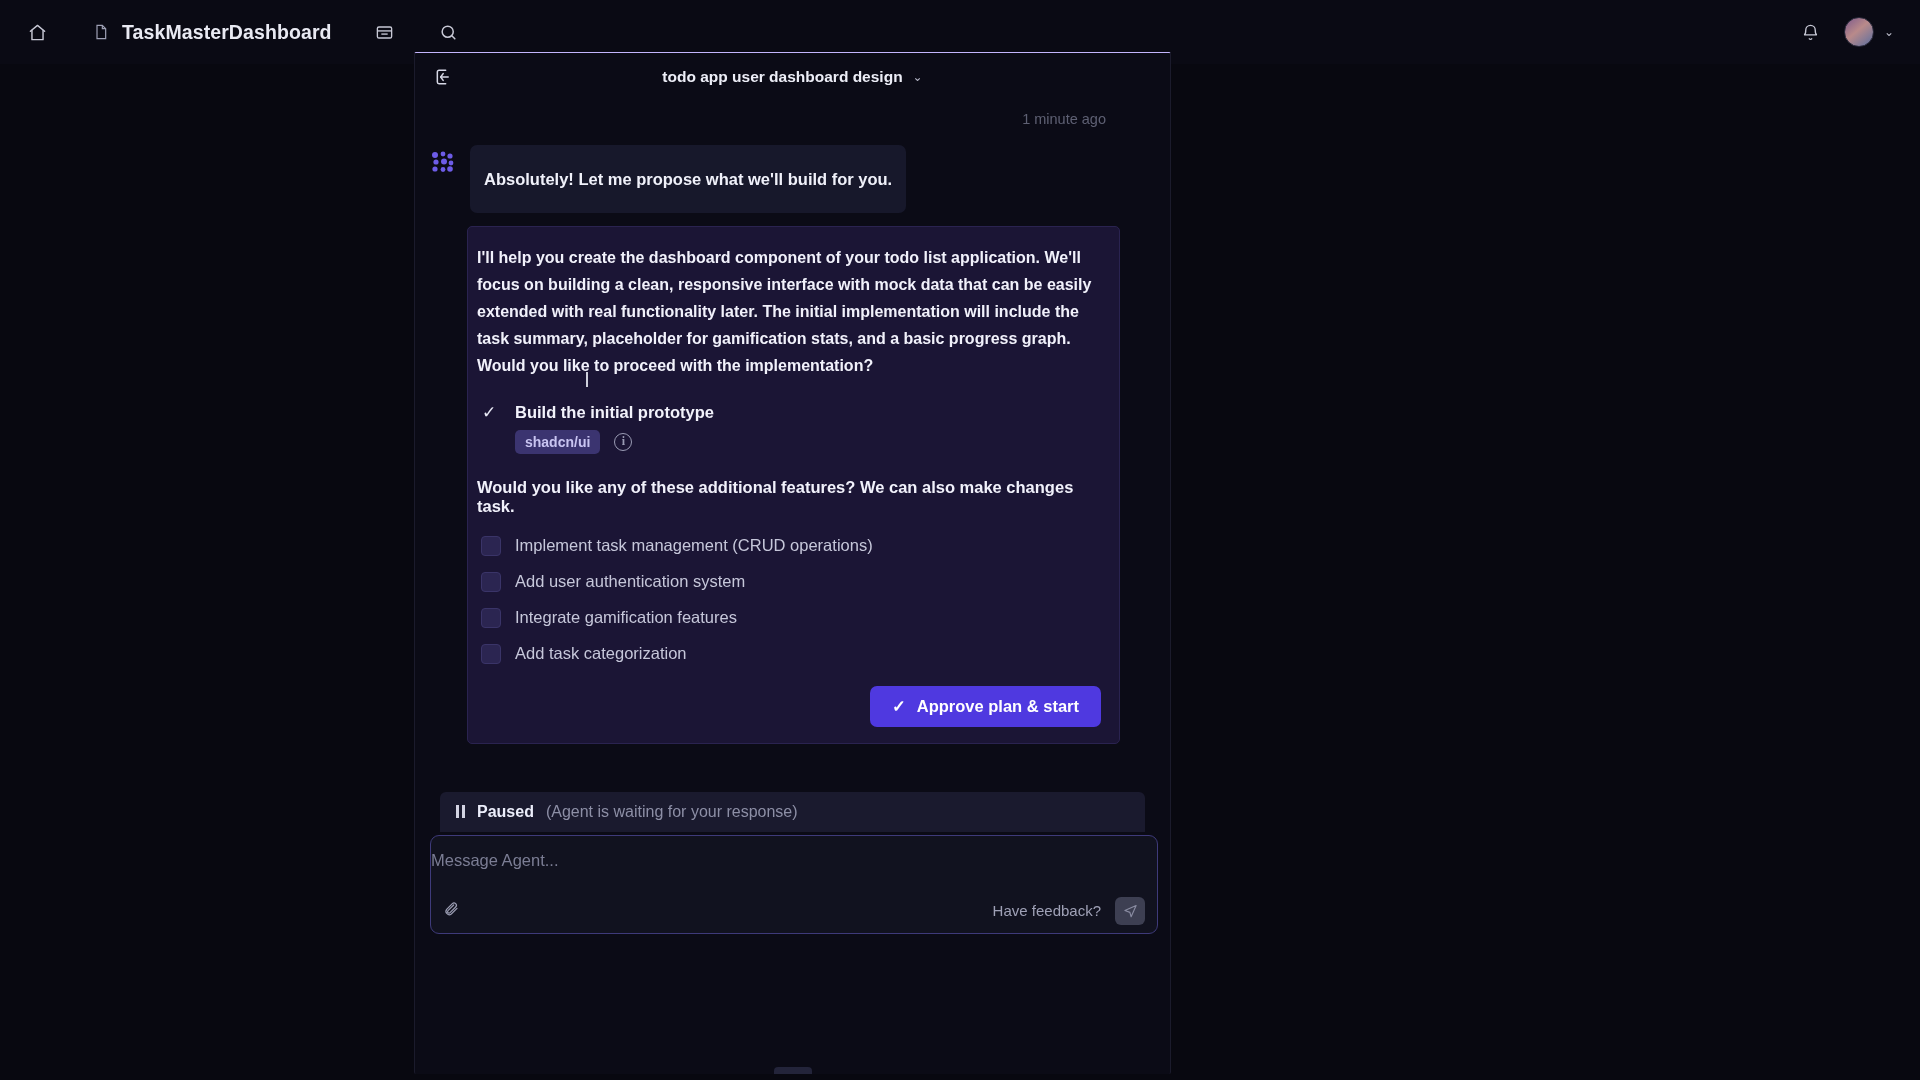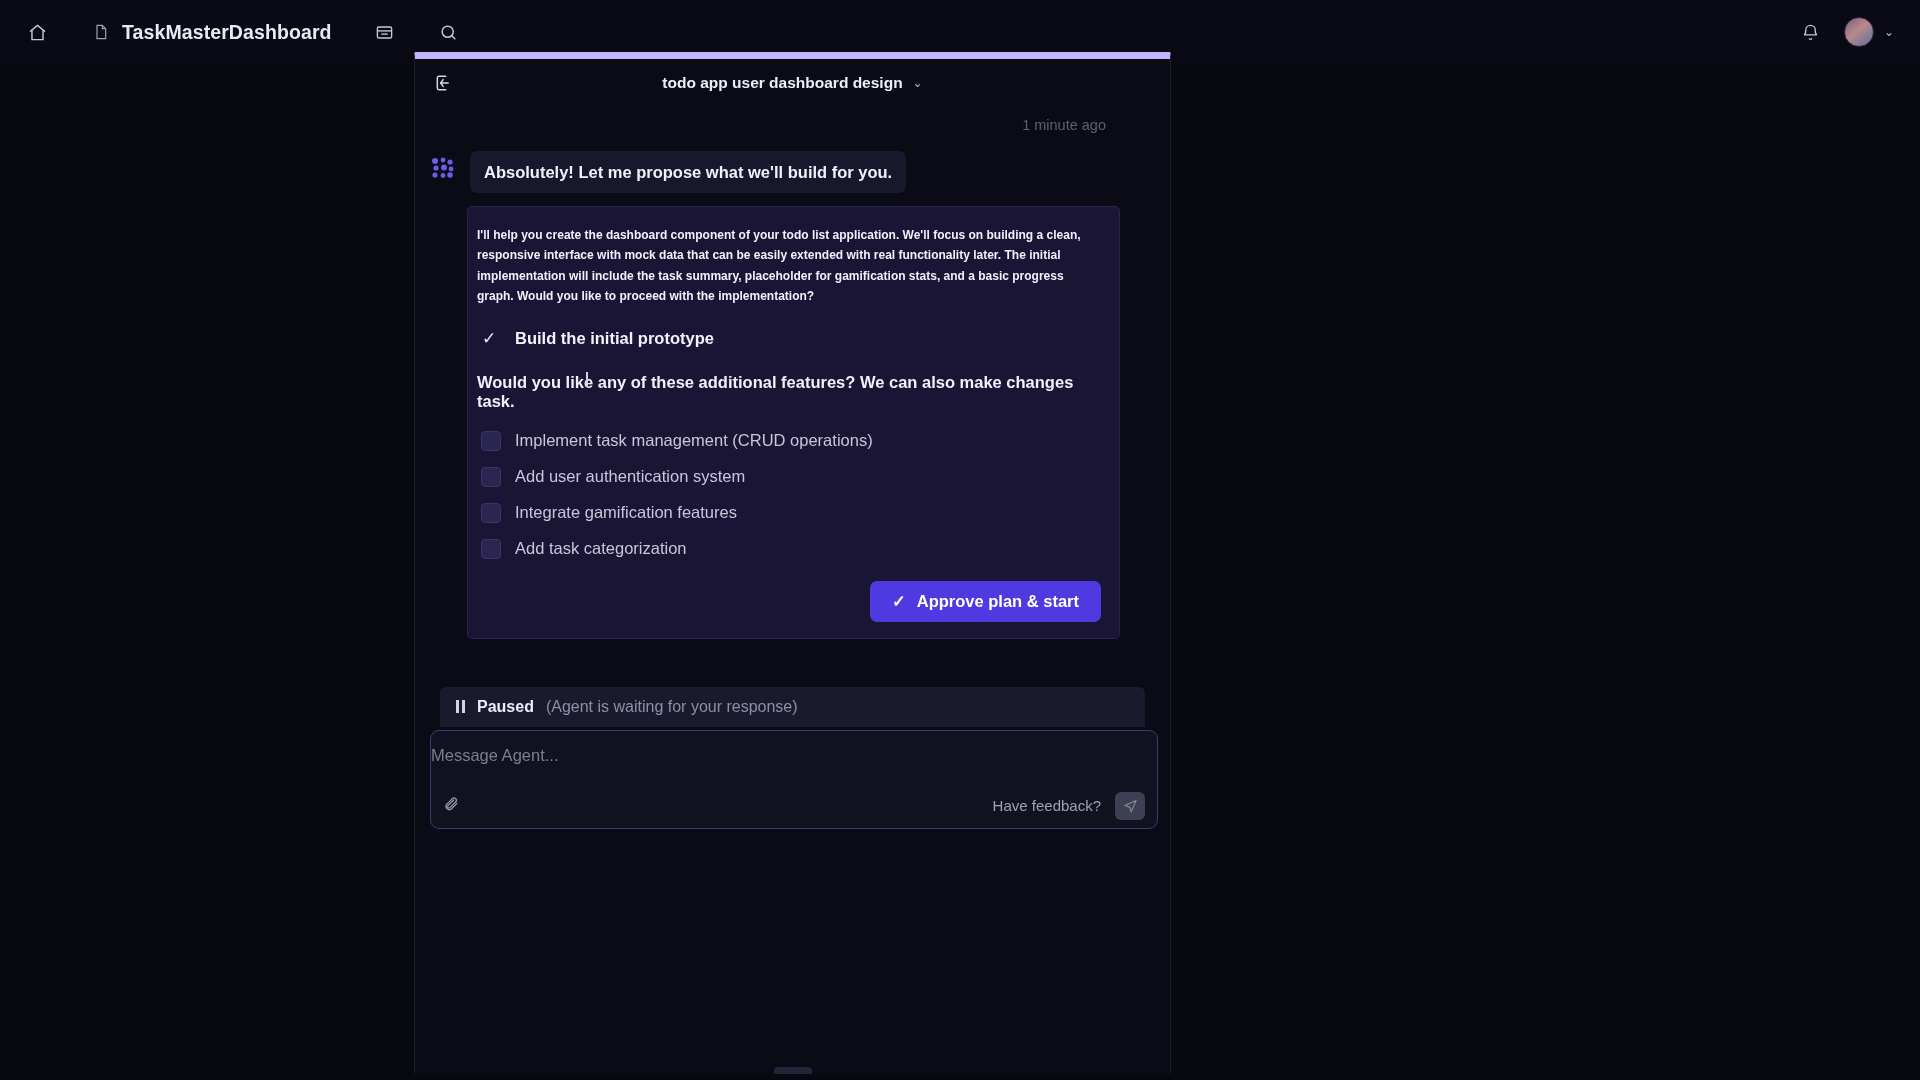--- a/index.html
+++ b/index.html
@@ -59,21 +59,21 @@
   .chev-small { color: #b9bac8; font-size: 12px; margin-left: -6px; }
 
   
   .panel {
     position: absolute;
     left: 414px; top: 52px;
     width: 757px; height: 1022px;
     background: #0b0b16;
     border-left: 1px solid #1b1b2c;
     border-right: 1px solid #1b1b2c;
-    border-top: 7px solid #c4b5fd;
+    border-top: 1px solid #c4b5fd;
     border-radius: 2px;
   }
   .panel-header {
     position: relative;
     height: 48px;
     display: flex;
     align-items: center;
     padding: 0 14px;
   }
   .back-btn {
@@ -117,35 +117,35 @@
     flex: 0 0 28px;
     margin-top: 3px;
     display: flex; align-items: center; justify-content: center;
   }
   .bubble-intro {
     background: #17182b;
     color: #f0f1fa;
     font-size: 16.5px;
     font-weight: 600;
     line-height: 1.35;
-    padding: 10px 14px;
+    padding: 23px 14px;
     border-radius: 7px;
   }
 
   .plan-card {
     margin: 13px 0 0 52px;
     width: 653px;
     background: #1b1535;
     border: 1px solid #2a2350;
     border-radius: 5px;
     padding: 18px 18px 16px 9px;
   }
   .plan-text {
     color: #f1f1fb;
-    font-size: 12px;
+    font-size: 16px;
     font-weight: 600;
     line-height: 1.68;
     padding: 0 4px 0 0;
   }
   .task-row {
     display: flex;
     align-items: center;
     gap: 14px;
     margin-top: 22px;
   }
@@ -357,20 +357,24 @@
     </div>
     <div class="bubble-intro">Absolutely! Let me propose what we'll build for you.</div>
   </div>
 
   <div class="plan-card">
     <div class="plan-text">I'll help you create the dashboard component of your todo list application. We'll focus on building a clean, responsive interface with mock data that can be easily extended with real functionality later. The initial implementation will include the task summary, placeholder for gamification stats, and a basic progress graph. Would you like to proceed with the implementation?</div>
 
     <div class="task-row">
       <span class="check-mark">✓</span>
       <span class="task-label">Build the initial prototype</span>
+    </div>
+    <div class="tag-row">
+      <span class="tag">shadcn/ui</span>
+      <span class="info-icon">i</span>
     </div>
 
     <div class="extra-q">Would you like any of these additional features? We can also make changes task.</div>
 
     <div class="opt-list">
       <div class="opt">
         <span class="cb"></span>
         <span class="opt-label">Implement task management (CRUD operations)</span>
       </div>
       <div class="opt">

